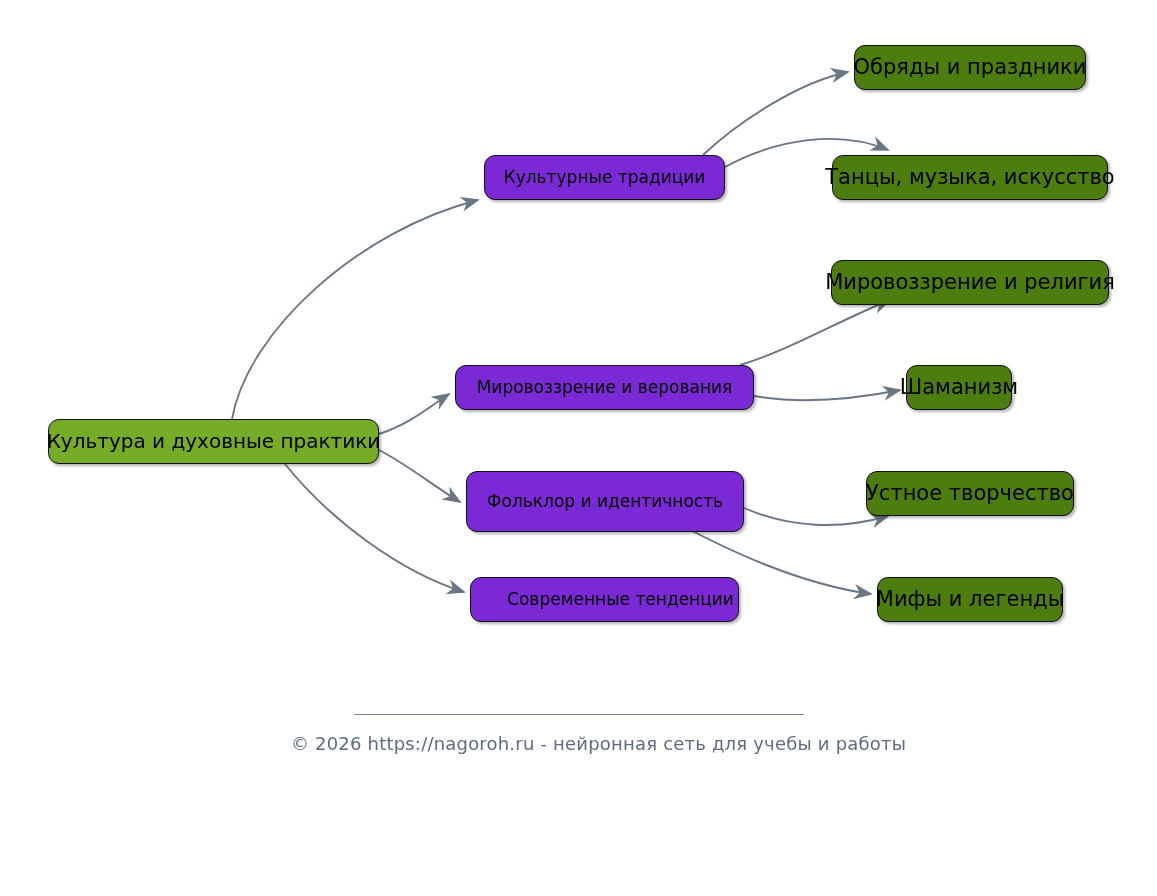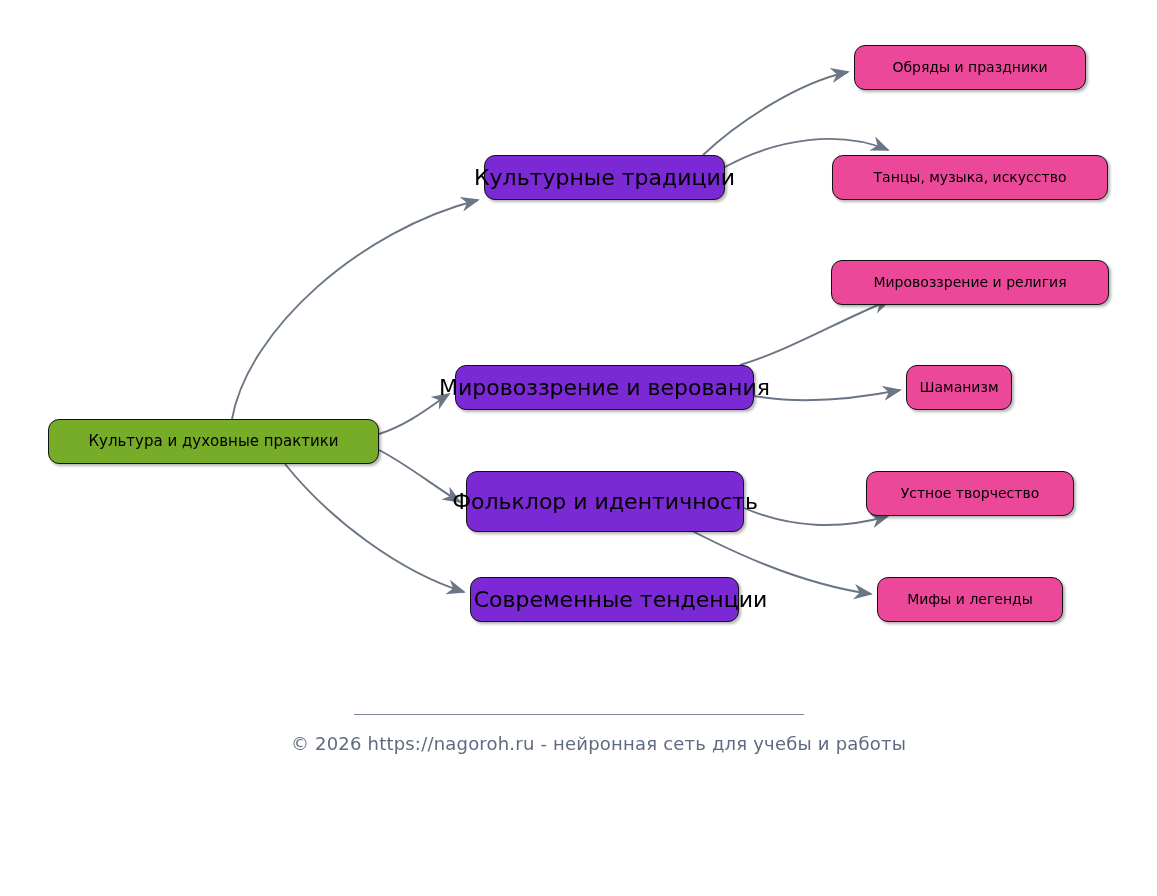--- a/index.html
+++ b/index.html
@@ -49,35 +49,35 @@
   }
 
   .node-label {
     display: block;
     padding: 0 4px;
   }
 
   .node.root {
     background: #76ac28;
     color: #000000;
-    font-size: 15px;
+    font-size: 20px;
     font-weight: 400;
   }
 
   .node.branch {
     background: #7a29d4;
     color: #000000;
-    font-size: 22px;
+    font-size: 17px;
     font-weight: 400;
   }
 
   .node.leaf {
-    background: #ec4899;
+    background: #4d7c0f;
     color: #000000;
-    font-size: 14px;
+    font-size: 21px;
     font-weight: 400;
   }
 
   
   #caption-block {
     position: absolute;
     left: 0;
     top: 700px;
     width: 1157px;
     text-align: center;

